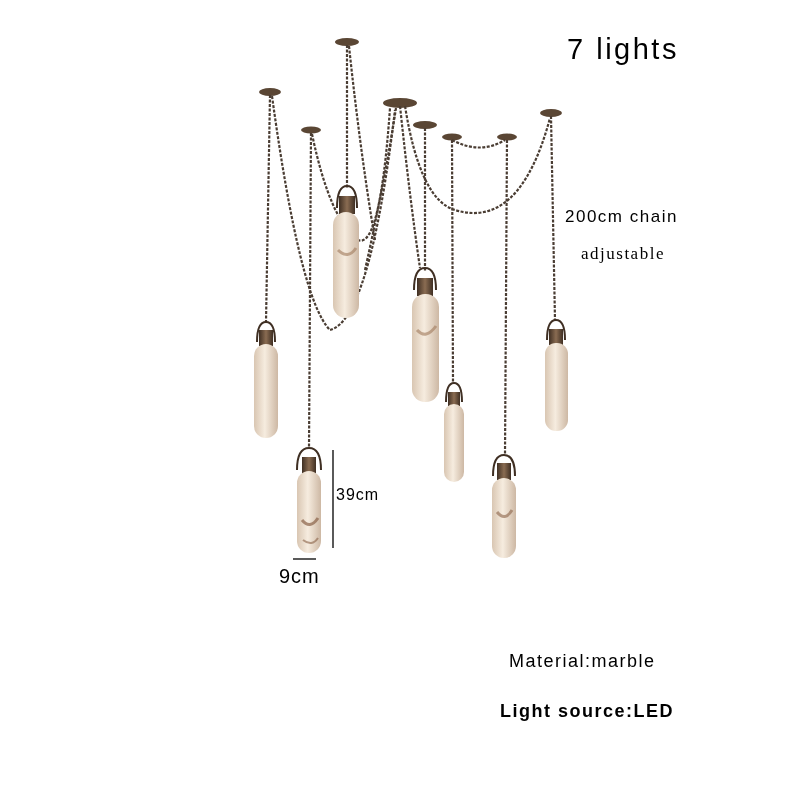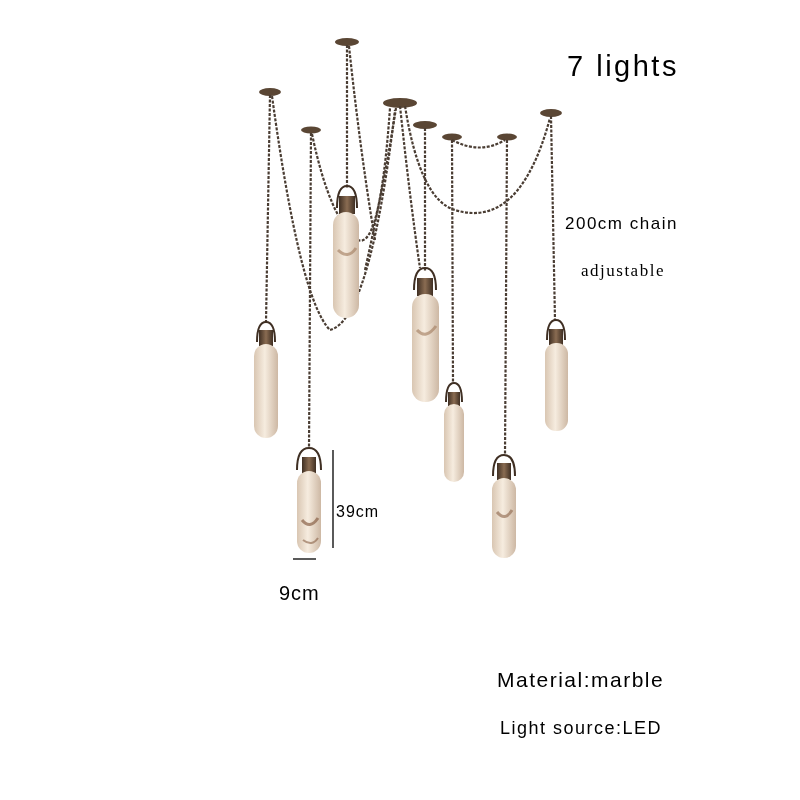--- a/index.html
+++ b/index.html
@@ -1,24 +1,24 @@
 <!DOCTYPE html>
 <html><head>
 <meta charset="utf-8">
 <style>
   html, body { margin:0; padding:0; background:#ffffff; }
   body { width:800px; height:800px; position:relative; overflow:hidden; font-family:"Liberation Sans", sans-serif; }
-  .txt { position:absolute; color:#000; white-space:nowrap; letter-spacing:1.5px;margin-top:17px; }
+  .txt { position:absolute; color:#000; white-space:nowrap; letter-spacing:1.5px; }
   #title { left:567px; top:33px; font-size:29px; letter-spacing:2.5px; }
-  #chain1 { left:565px; top:197px; font-size:17px; }
+  #chain1 { left:565px; top:207px; font-size:17px; }
   #chain2 { left:581px; top:244px; font-size:17px;font-family:Liberation Serif, serif; }
   #height { left:336px; top:486px; font-size:16px; letter-spacing:1px;text-align:right; }
   #width  { left:279px; top:565px; font-size:20px; letter-spacing:1px; }
-  #material { left:497px; top:651px; font-size:21px; }
-  #source { left:500px; top:701px; font-size:18px; }
+  #material { left:509px; top:651px; font-size:18px; }
+  #source { left:500px; top:701px; font-size:18px;font-weight:bold; }
   svg.scene { position:absolute; left:0; top:0; }
 </style>
 </head>
 <body>
 
 <svg class="scene" width="800" height="800" viewBox="0 0 800 800">
   <defs>
     <linearGradient id="marble" x1="0" x2="1" y1="0" y2="0">
       <stop offset="0" stop-color="#d9c6b2"></stop>
       <stop offset="0.45" stop-color="#f6ecdf"></stop>

